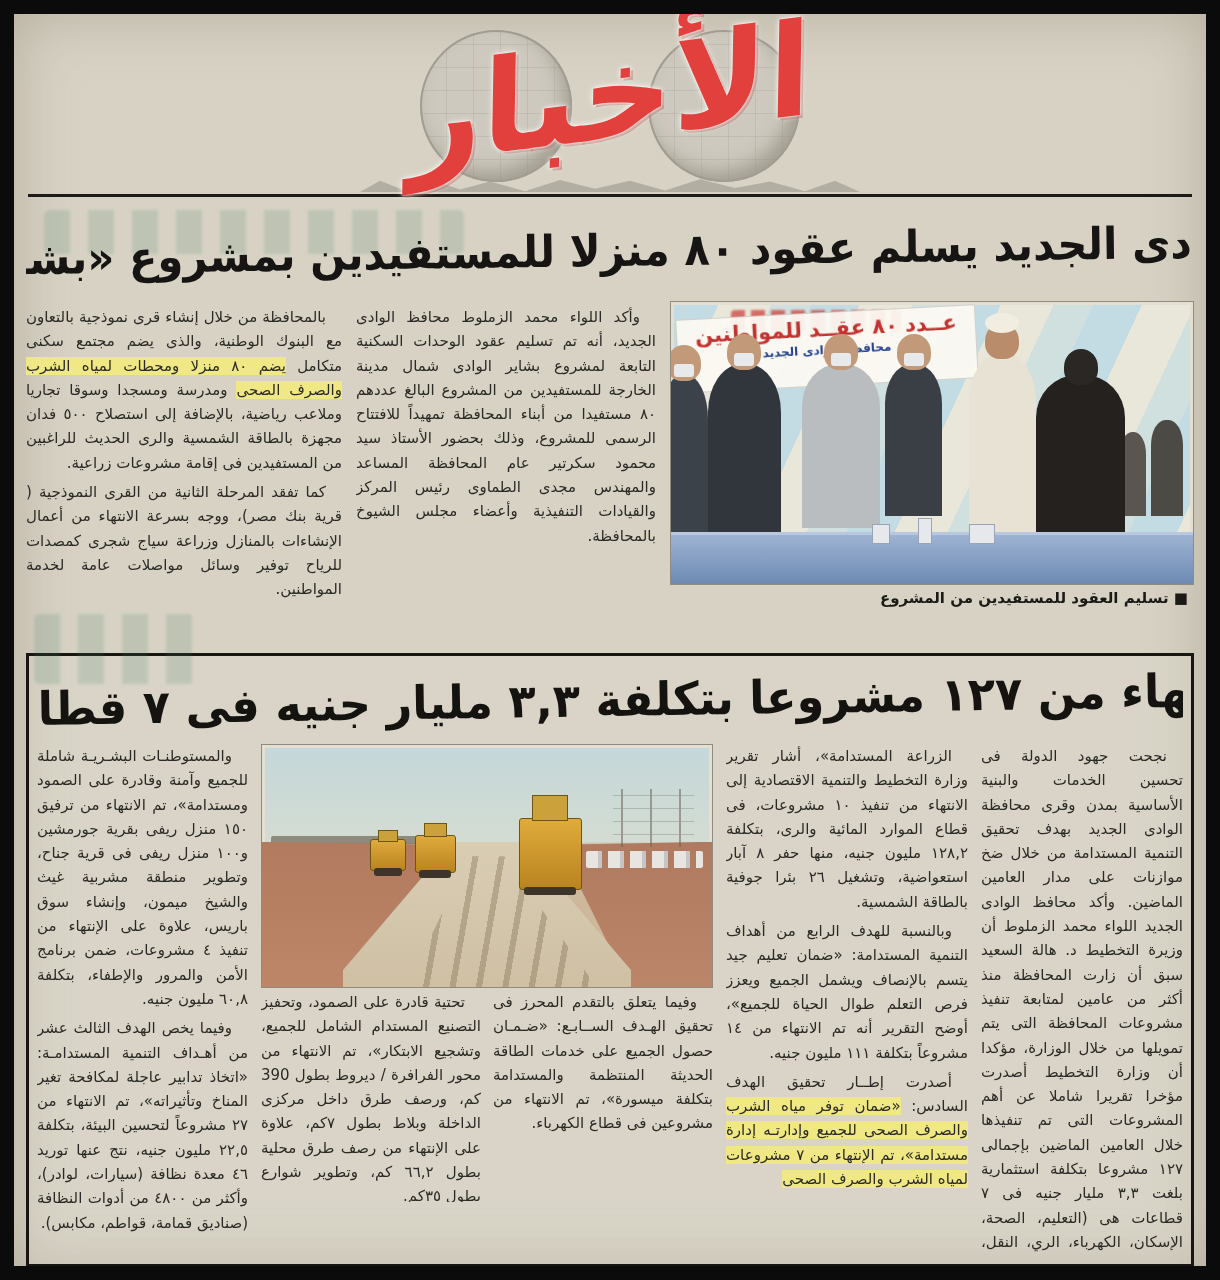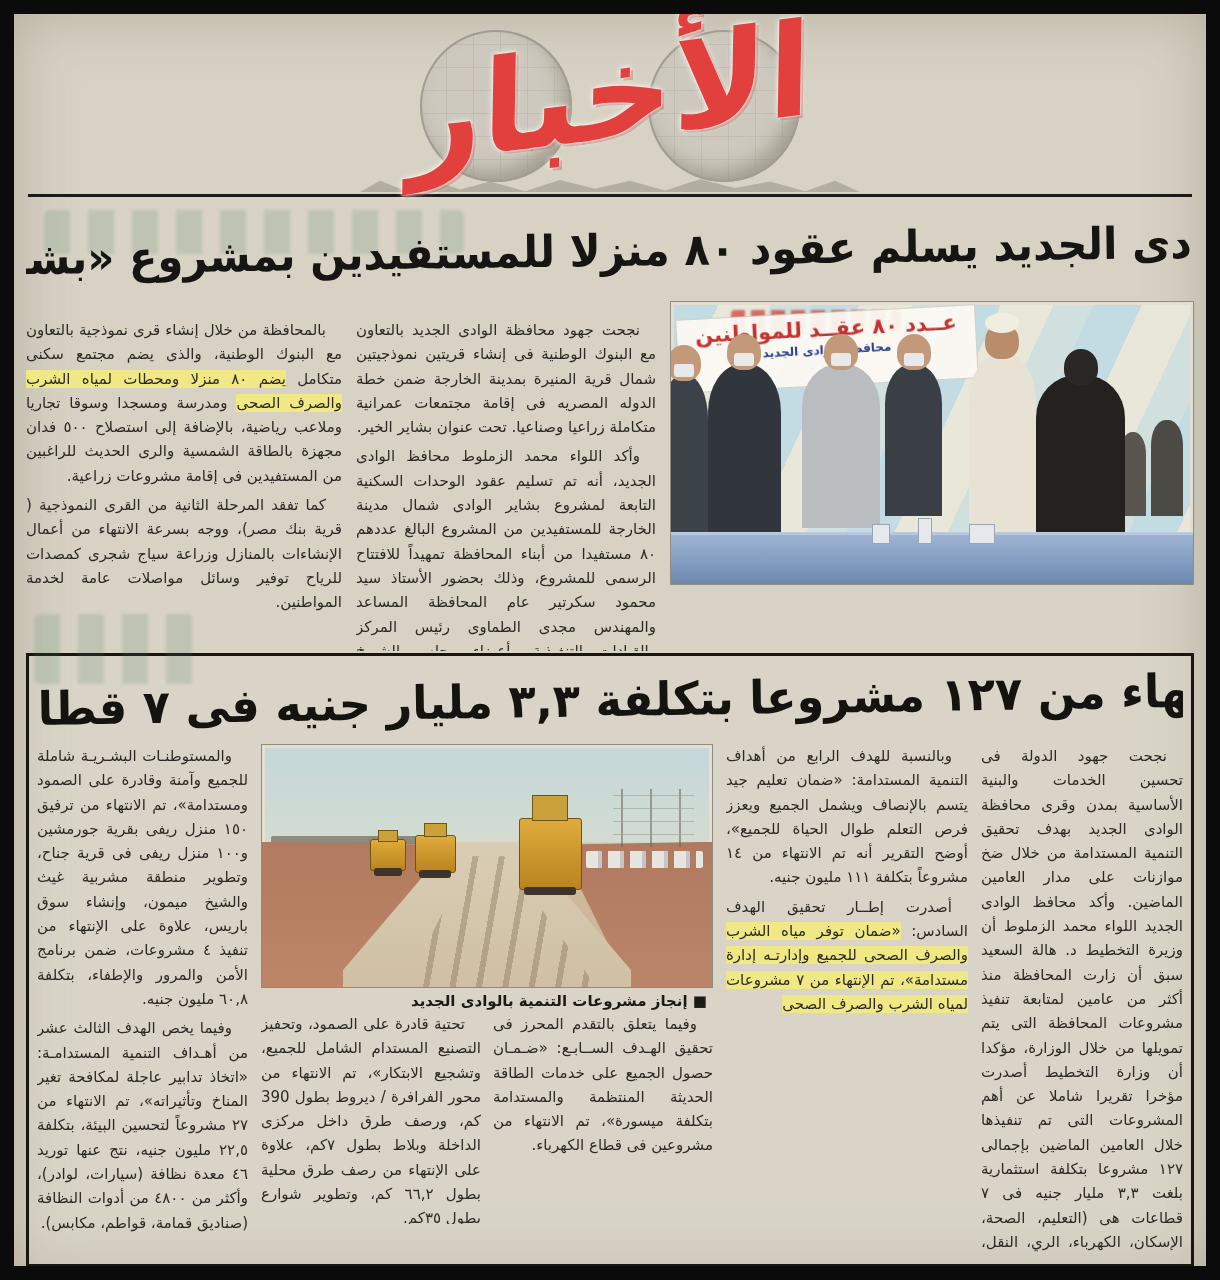--- a/index.html
+++ b/index.html
@@ -49,21 +49,21 @@
   .hl { background:#efe884; box-decoration-break:clone; -webkit-box-decoration-break:clone; }
   .caption { font-weight:bold; font-size:15px; color:#1b1a17; padding:4px 6px 0; text-align:right; }
 
   
   .article1 { display:flex; gap:14px; height:352px; overflow:hidden; padding-top:2px; }
   .a1-photo-wrap { flex:0 0 524px; }
   .photo-frame { position:relative; overflow:hidden; border:1px solid #8f8b80; background:#cfccc2;
                  box-shadow:0 0 0 3px #e3dfd2 inset; }
   .photo1 { height:284px;
             background:repeating-linear-gradient(115deg,#c3dbe3 0 44px,#e9e6da 44px 92px,#cfe0de 92px 128px); }
-  .a1col { overflow:hidden; padding-top:4px;margin-top:13px; }
+  .a1col { overflow:hidden; padding-top:4px; }
   .a1col.c1 { flex:0 0 300px; }
   .a1col.c2 { flex:1 1 auto; }
 
   
   .banner { position:absolute; top:10px; left:6px; width:300px; height:74px;
             background:rgba(252,250,243,.93); transform:rotate(-3deg); padding:4px 10px;
             border:1px solid rgba(150,150,150,.4); filter:blur(.3px); }
   .banner .b1 { color:#c43330; font-weight:bold; font-size:21px; text-align:center; }
   .banner .b2 { color:#27418f; font-weight:bold; font-size:12px; text-align:center; margin-top:2px; }
   .red-scrawl { position:absolute; top:8px; left:60px; width:170px; height:22px; border-radius:4px;
@@ -177,24 +177,24 @@
             <div class="head">
                 <div class="mask"></div>
               </div>
           </div>
 
           <div class="table1"></div>
           <div class="table-obj" style="right:38%;"></div>
           <div class="table-obj" style="right:50%; width:14px; height:26px;"></div>
           <div class="table-obj" style="right:58%; width:18px;"></div>
         </div>
+        <div class="caption">■ تسليم العقود للمستفيدين من المشروع</div>
       </div>
 
       <div class="a1col c1 btxt">
-        <p><span>نجحت جهود محافظة الوادى الجديد بالتعاون مع البنوك الوطنية فى إنشاء قريتين نموذجيتين شمال قرية المنيرة بمدينة الخارجة ضمن خطة الدوله المصريه فى إقامة مجتمعات عمرانية متكاملة زراعيا وصناعيا. تحت عنوان بشاير الخير.</span></p>
         <p><span>وأكد اللواء محمد الزملوط محافظ الوادى الجديد، أنه تم تسليم عقود الوحدات السكنية التابعة لمشروع بشاير الوادى شمال مدينة الخارجة للمستفيدين من المشروع البالغ عددهم ٨٠ مستفيدا من أبناء المحافظة تمهيداً للافتتاح الرسمى للمشروع، وذلك بحضور الأستاذ سيد محمود سكرتير عام المحافظة المساعد والمهندس مجدى الطماوى رئيس المركز والقيادات التنفيذية وأعضاء مجلس الشيوخ بالمحافظة.</span></p>
 
       </div>
 
       <div class="a1col c2 btxt">
         <p><span>بالمحافظة من خلال إنشاء قرى نموذجية بالتعاون مع البنوك الوطنية، والذى يضم مجتمع سكنى متكامل </span><span class="hl">يضم ٨٠ منزلا ومحطات لمياه الشرب والصرف الصحى</span><span> ومدرسة ومسجدا وسوقا تجاريا وملاعب رياضية، بالإضافة إلى استصلاح ٥٠٠ فدان مجهزة بالطاقة الشمسية والرى الحديث للراغبين من المستفيدين فى إقامة مشروعات زراعية.</span></p>
         <p><span>كما تفقد المرحلة الثانية من القرى النموذجية ( قرية بنك مصر)، ووجه بسرعة الانتهاء من أعمال الإنشاءات بالمنازل وزراعة سياج شجرى كمصدات للرياح توفير وسائل مواصلات عامة لخدمة المواطنين.</span></p>
       </div>
     </div>
 
@@ -204,20 +204,21 @@
       </div>
 
       <div class="a2cols">
 
         <div class="a2col col-a btxt">
           <p><span>نجحت جهود الدولة فى تحسين الخدمات والبنية الأساسية بمدن وقرى محافظة الوادى الجديد بهدف تحقيق التنمية المستدامة من خلال ضخ موازنات على مدار العامين الماضين. وأكد محافظ الوادى الجديد اللواء محمد الزملوط أن وزيرة التخطيط د. هالة السعيد سبق أن زارت المحافظة منذ أكثر من عامين لمتابعة تنفيذ مشروعات المحافظة التى يتم تمويلها من خلال الوزارة، مؤكدا أن وزارة التخطيط أصدرت مؤخرا تقريرا شاملا عن أهم المشروعات التى تم تنفيذها خلال العامين الماضين بإجمالى ١٢٧ مشروعا بتكلفة استثمارية بلغت ٣,٣ مليار جنيه فى ٧ قطاعات هى (التعليم، الصحة، الإسكان، الكهرباء، الري، النقل، التنمية المحلية).</span></p>
 
         </div>
 
         <div class="a2col col-b btxt">
+          <p><span>الزراعة المستدامة»، أشار تقرير وزارة التخطيط والتنمية الاقتصادية إلى الانتهاء من تنفيذ ١٠ مشروعات، فى قطاع الموارد المائية والرى، بتكلفة ١٢٨,٢ مليون جنيه، منها حفر ٨ آبار استعواضية، وتشغيل ٢٦ بئرا جوفية بالطاقة الشمسية.</span></p>
           <p><span>وبالنسبة للهدف الرابع من أهداف التنمية المستدامة: «ضمان تعليم جيد يتسم بالإنصاف ويشمل الجميع ويعزز فرص التعلم طوال الحياة للجميع»، أوضح التقرير أنه تم الانتهاء من ١٤ مشروعاً بتكلفة ١١١ مليون جنيه.</span></p>
           <p><span>أصدرت إطــار تحقيق الهدف السادس: </span><span class="hl">«ضمان توفر مياه الشرب والصرف الصحى للجميع وإدارتـه إدارة مستدامة»، تم الإنتهاء من ٧ مشروعات لمياه الشرب والصرف الصحى</span></p>
         </div>
 
         <div class="a2col col-mid">
           <div class="photo-frame photo2">
             <div class="treeline"></div>
             <div class="desert-l"></div>
             <div class="desert-r"></div>
             <div class="road"></div>
@@ -226,21 +227,20 @@
             <div class="machine" style="left:57%; top:30%; width:14%; height:30%;">
                 <div class="cab"></div>
               </div>
             <div class="machine" style="left:34%; top:37%; width:9%; height:16%;">
                 <div class="cab"></div>
               </div>
             <div class="machine" style="left:24%; top:39%; width:8%; height:13%;">
                 <div class="cab"></div>
               </div>
           </div>
-          <div class="caption">■ إنجاز مشروعات التنمية بالوادى الجديد</div>
           <div class="subcols">
             <div class="subcol btxt">
               <p><span>وفيما يتعلق بالتقدم المحرز فى تحقيق الهـدف الســابـع: «ضـمـان حصول الجميع على خدمات الطاقة الحديثة المنتظمة والمستدامة بتكلفة ميسورة»، تم الانتهاء من مشروعين فى قطاع الكهرباء.</span></p>
 
             </div>
             <div class="subcol btxt">
               <p><span>تحتية قادرة على الصمود، وتحفيز التصنيع المستدام الشامل للجميع، وتشجيع الابتكار»، تم الانتهاء من محور الفرافرة / ديروط بطول 390 كم، ورصف طرق داخل مركزى الداخلة وبلاط بطول ٧كم، علاوة على الإنتهاء من رصف طرق محلية بطول ٦٦,٢ كم، وتطوير شوارع بطول ٣٥كم.</span></p>
 
             </div>
           </div>

